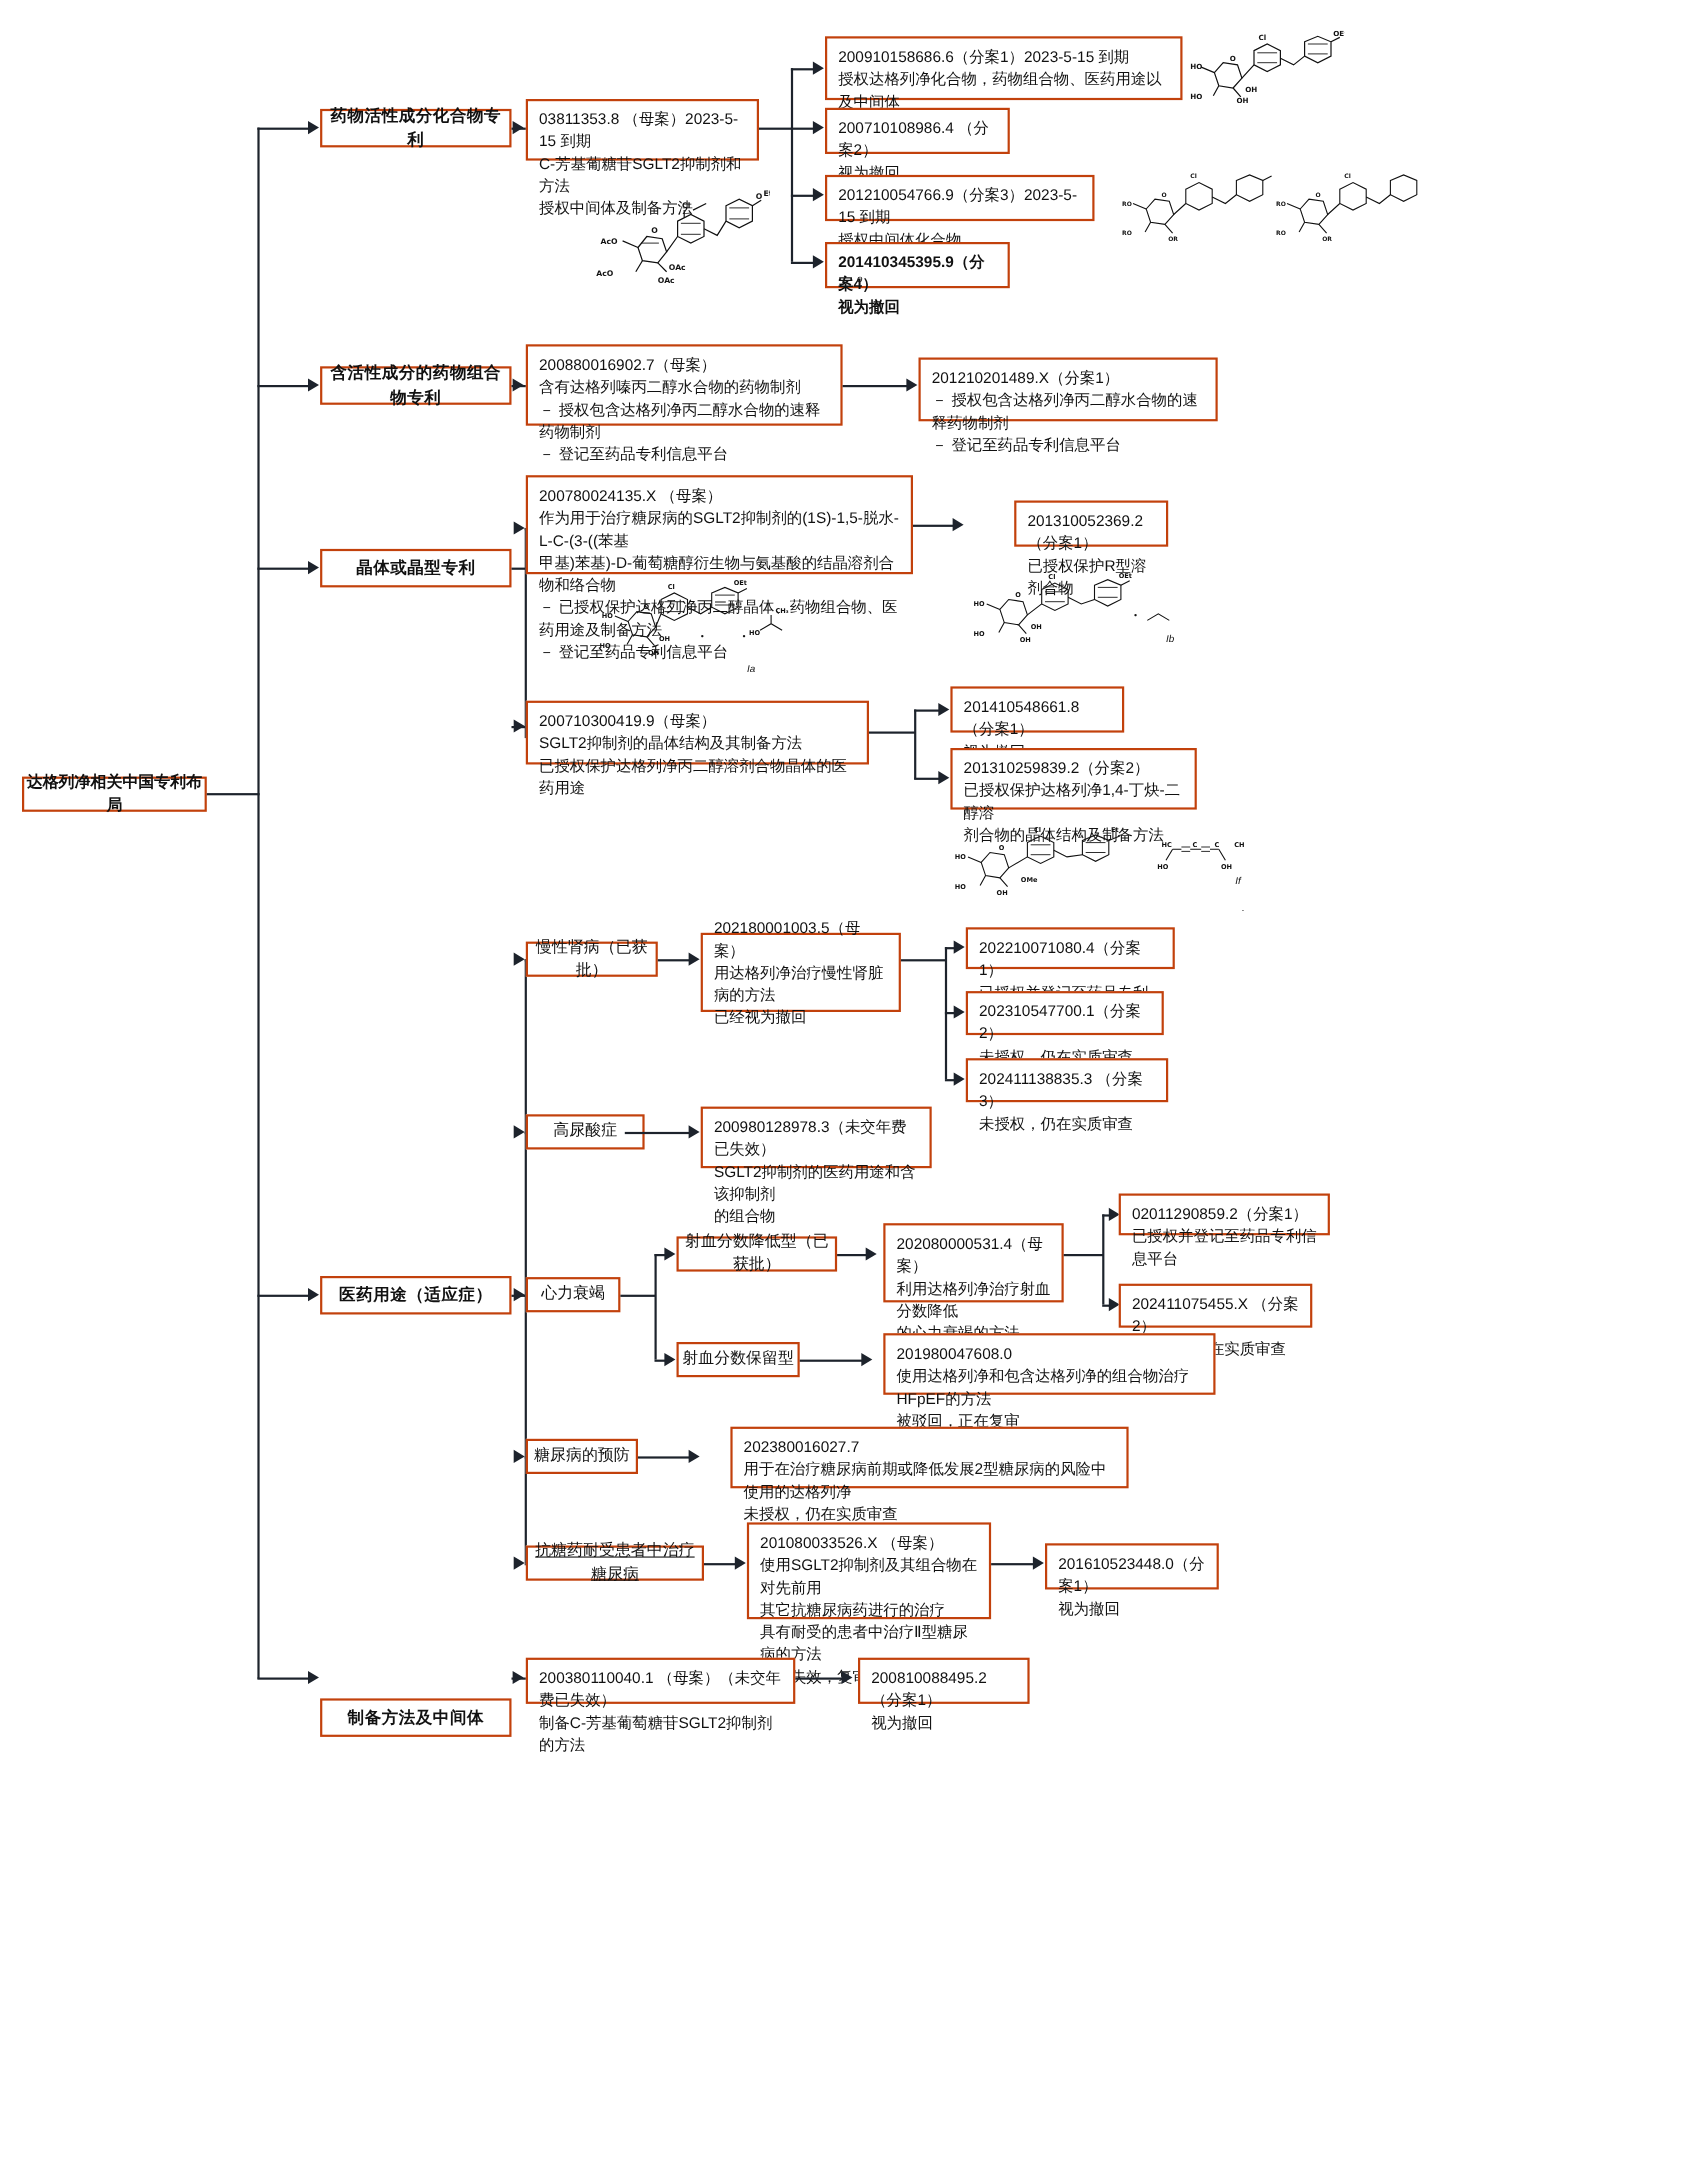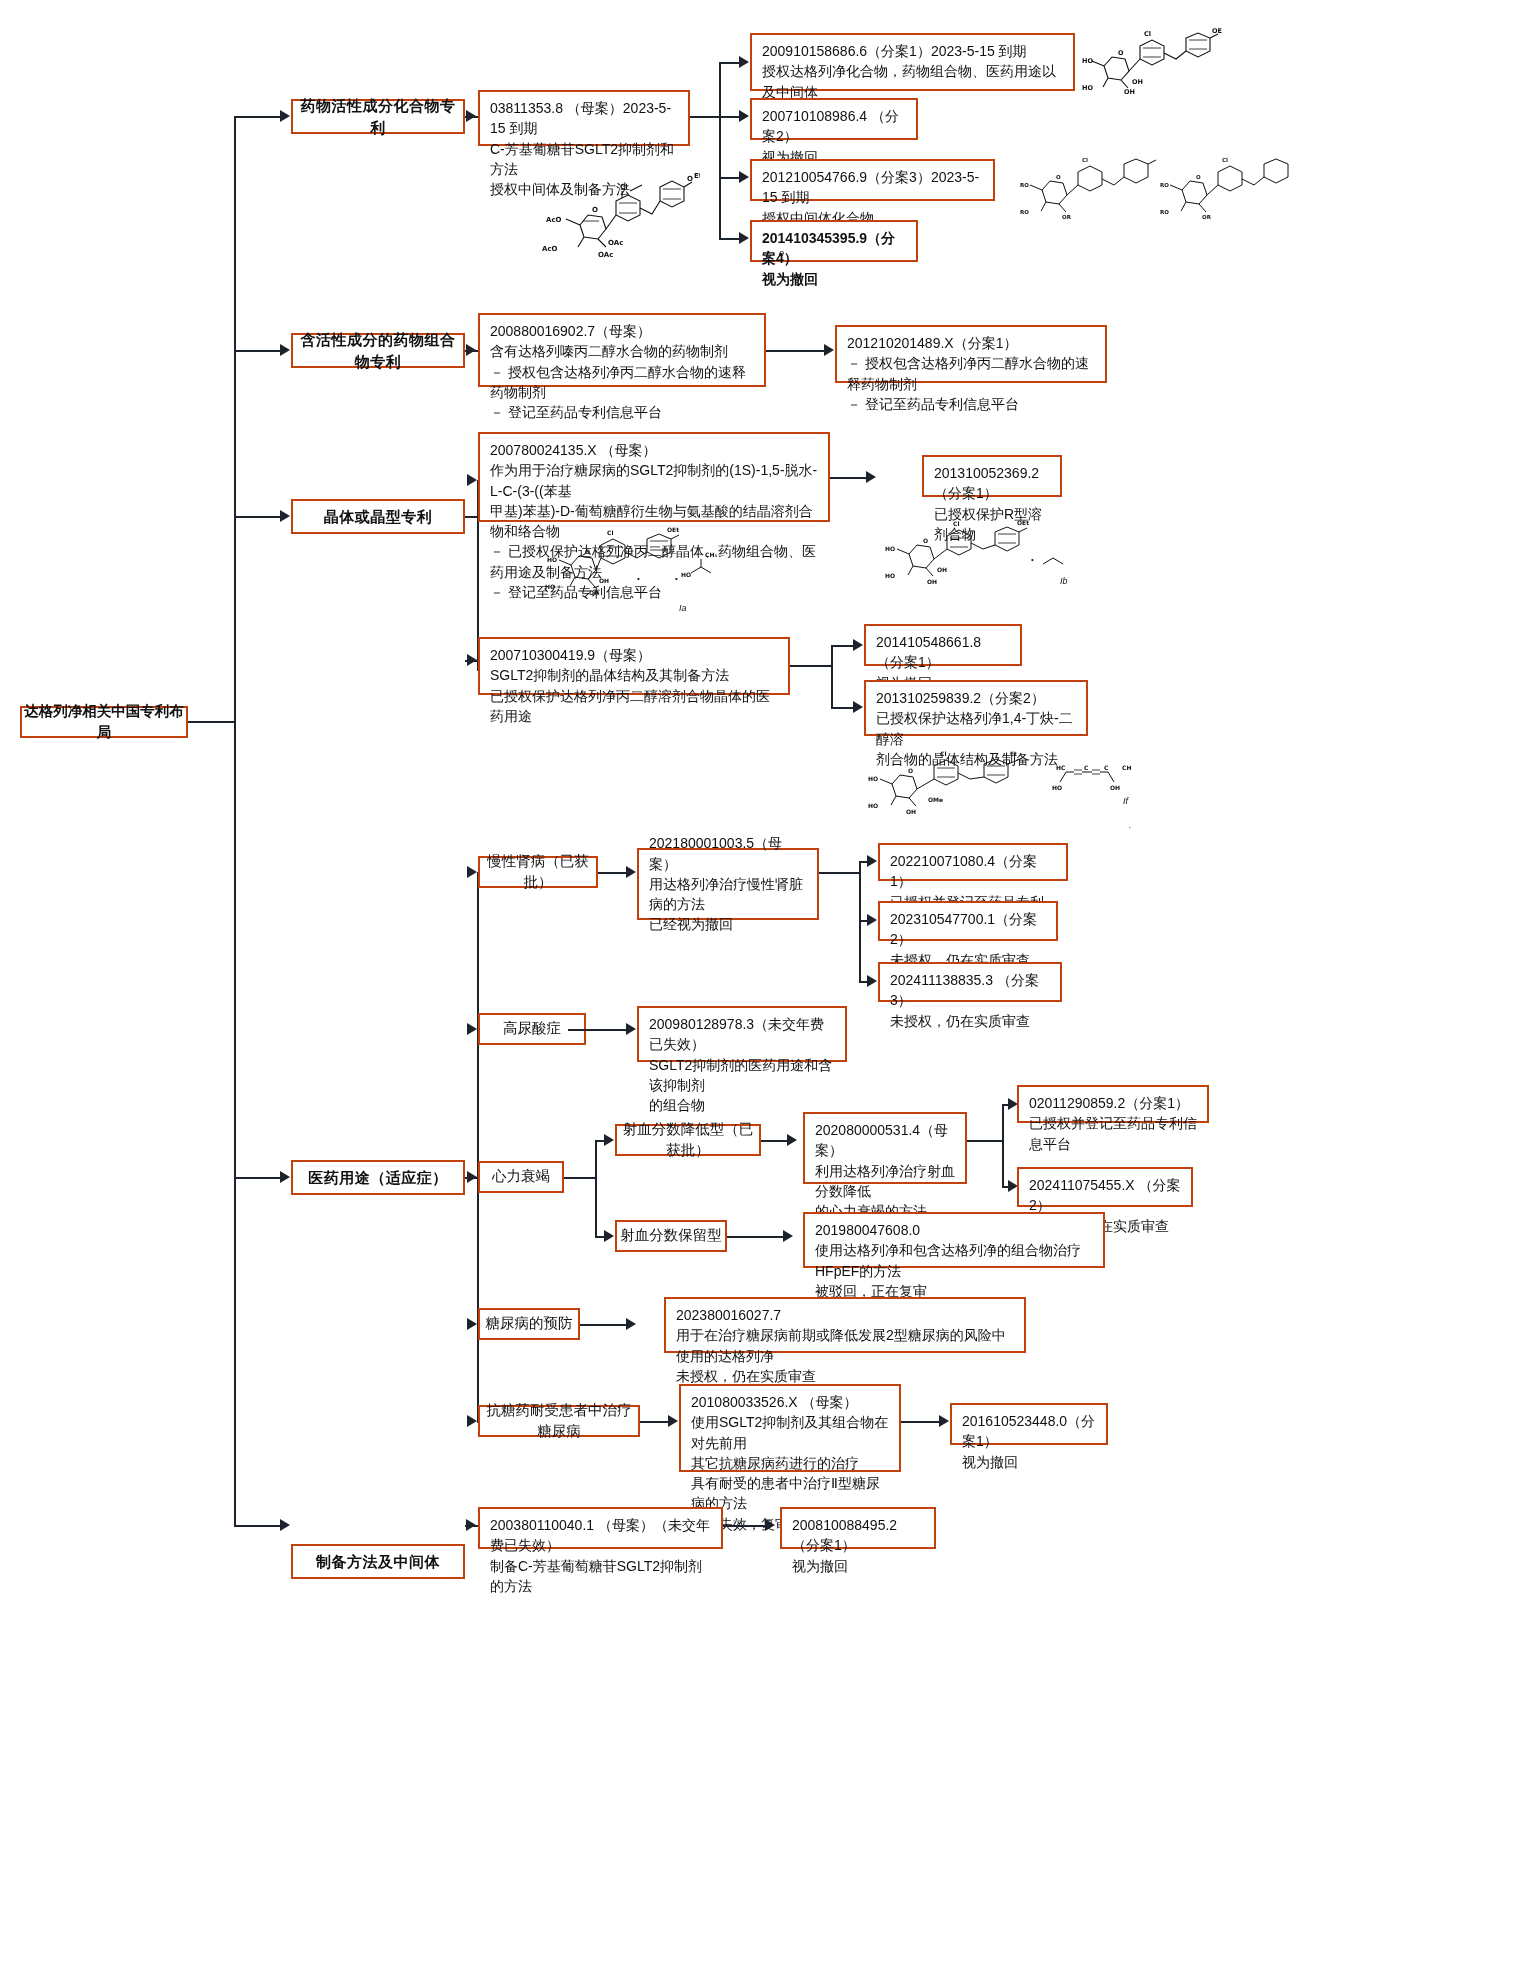--- a/index.html
+++ b/index.html
@@ -499,21 +499,21 @@
   <div class="ln hln" style="left:580px;top:1324px;width:52px;"></div>
   <div class="arw" style="left:626px;top:1318px;"></div>
   <div class="box detail" style="left:647px;top:1297px;width:362px;height:56px;margin-left:17px;">
     <span class="txt">202380016027.7
 用于在治疗糖尿病前期或降低发展2型糖尿病的风险中使用的达格列净
 未授权，仍在实质审查</span>
   </div>
 
   <div class="ln hln" style="left:477px;top:1421px;width:16px;"></div>
   <div class="arw" style="left:467px;top:1415px;"></div>
-  <div class="box sub" style="left:478px;top:1405px;width:162px;height:32px;">
+  <div class="box sub" style="left:478px;top:1405px;width:162px;height:32px;text-decoration:underline;">
     <span class="txt">抗糖药耐受患者中治疗糖尿病</span>
   </div>
   <div class="ln hln" style="left:640px;top:1421px;width:34px;"></div>
   <div class="arw" style="left:668px;top:1415px;"></div>
   <div class="box detail" style="left:679px;top:1384px;width:222px;height:88px;">
     <span class="txt">201080033526.X （母案）
 使用SGLT2抑制剂及其组合物在对先前用
 其它抗糖尿病药进行的治疗
 具有耐受的患者中治疗Ⅱ型糖尿病的方法
 驳回失效，复审维持驳回决定</span>

